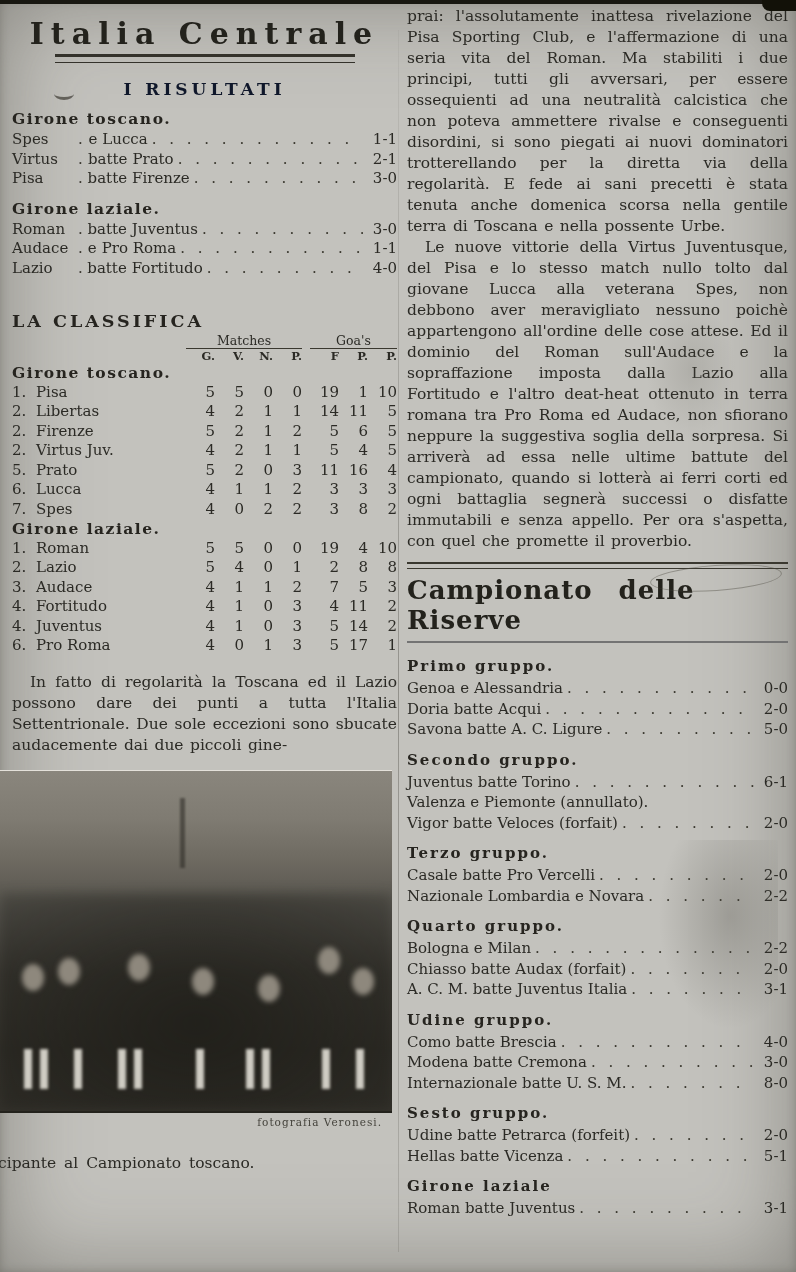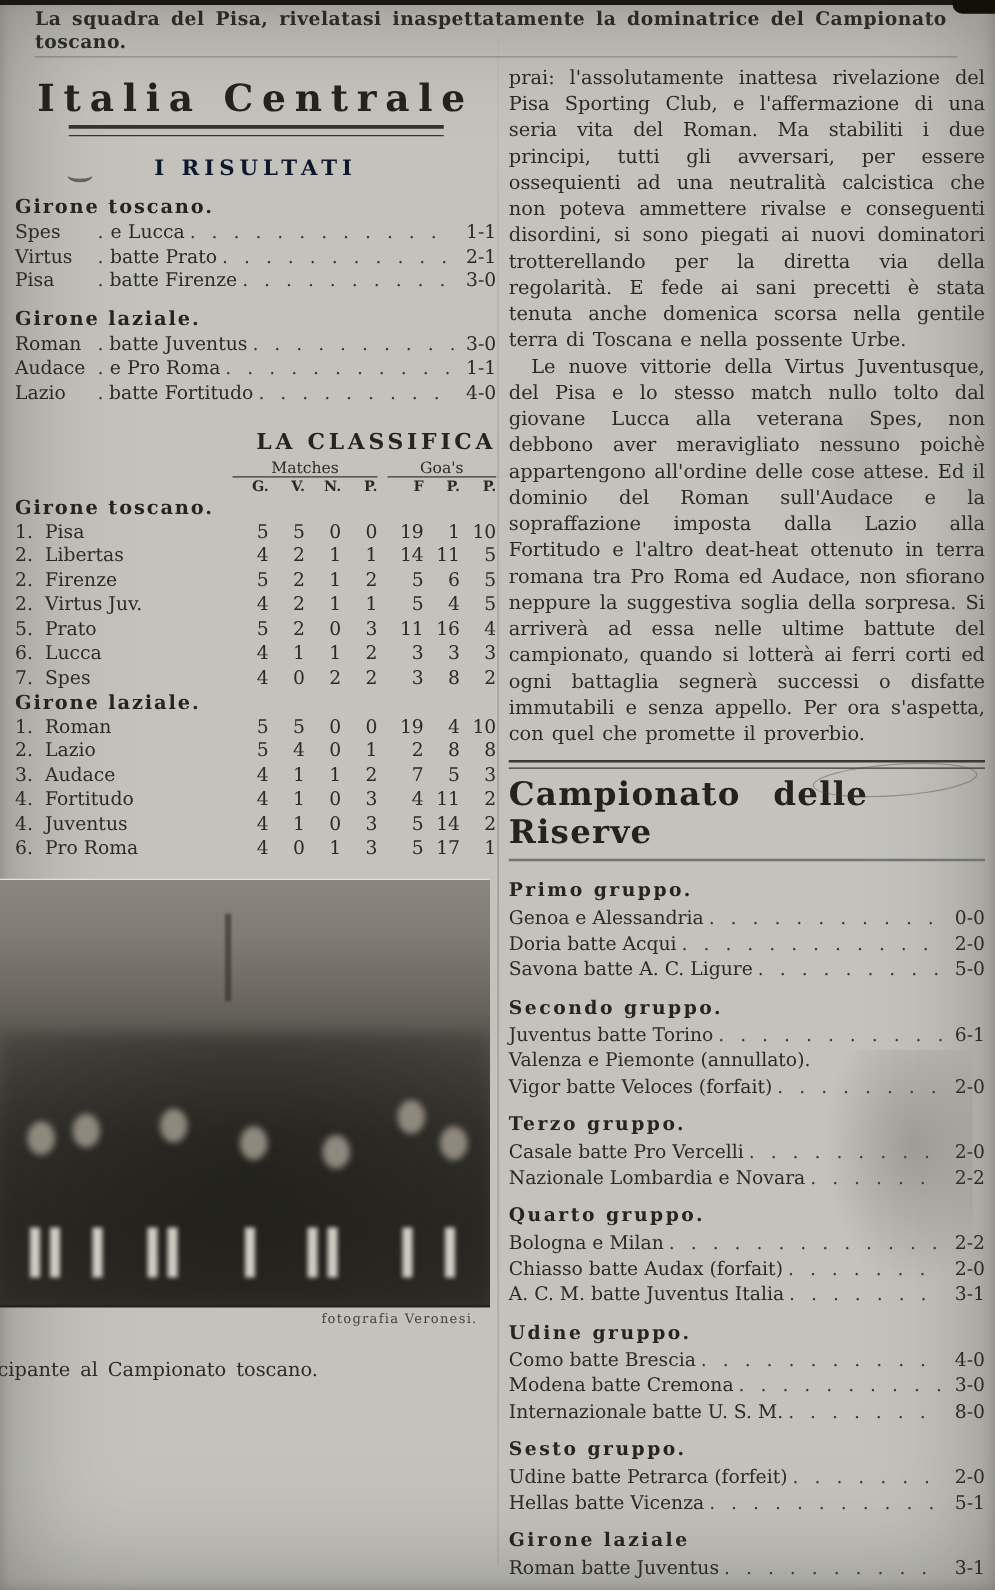--- a/index.html
+++ b/index.html
@@ -41,21 +41,21 @@
   .sec-heading{font-size:15.5px;font-weight:bold;letter-spacing:1.5px;margin:10px 0 2px;color:#26241f;}
   .res-row{display:flex;align-items:baseline;font-size:15px;line-height:19.5px;}
   .res-row .t1{flex:0 0 62px;white-space:nowrap;}
   .res-row .conn{padding:0 5px 0 2px;}
   .res-row .t2{white-space:nowrap;}
   .dots{flex:1 1 auto;overflow:hidden;white-space:nowrap;letter-spacing:4px;color:#3a382f;padding:0 4px;}
   .dots::after{content:". . . . . . . . . . . . . . . . . . . . . . . . . . .";}
   .d1{flex:0.7 1 10px;}
   .score{flex:0 0 34px;text-align:right;white-space:nowrap;}
 
-  .classifica-title{text-align:right;font-size:17.5px;letter-spacing:3px;margin:20px 0 2px;color:#26241f;}
+  .classifica-title{text-align:left;font-size:17.5px;letter-spacing:3px;margin:33px 0 2px;color:#26241f;}
   table.classifica{border-collapse:collapse;width:100%;font-size:15px;}
   table.classifica td,table.classifica th{padding:0;}
   .span-h{font-weight:normal;font-size:12.5px;text-align:center;border-bottom:1px solid #3a382f;}
   .span-h.goals{}
   .letter-h{font-size:11.5px;font-weight:bold;text-align:right;padding-top:1px;}
   td.rank{width:24px;font-size:15px;}
   td.team{white-space:nowrap;font-size:15px;}
   td.num{width:29px;text-align:right;font-size:15px;}
   td.girone-cell{font-size:15.5px;font-weight:bold;letter-spacing:1.5px;padding:10px 0 2px;color:#26241f;}
   table.classifica tbody tr{line-height:19.5px;}
@@ -94,21 +94,20 @@
 </head>
 <body>
 
 <div class="page">
   <div class="top-edge"></div>
   <div class="corner-blot"></div>
   <div class="smear smear-1"></div>
   <div class="smear smear-2"></div>
   <div class="col-divider"></div>
 
-  <p class="top-line"><span>La squadra del Pisa, rivelatasi inaspettatamente la dominatrice del Campionato toscano.</span><span class="hr"></span></p>
 
   <div class="columns">
 
     <div class="col-left">
       <h1 class="main-title">Italia Centrale</h1>
       <div class="title-rule"></div>
 
       <div class="risultati-row">
         <span class="smudge-arc"></span>
         <h2>I RISULTATI</h2>
@@ -347,20 +346,21 @@
               <td class="num">1</td>
               <td class="num">3</td>
               <td></td>
               <td class="num">5</td>
               <td class="num">17</td>
               <td class="num">1</td>
             </tr>
           </tbody>
       </table>
 
+      <p class="body-par indent left-par">In fatto di regolarità la Toscana ed il Lazio possono dare dei punti a tutta l'Italia Settentrionale. Due sole eccezioni sono sbucate audacemente dai due piccoli gine-</p>
 
       <div class="photo-wrap">
         <div class="photo">
           <div class="flag"></div>
           <div class="shade"></div>
           <div class="head" style="left:22px;top:57%;"></div>
           <div class="head" style="left:58px;top:55%;"></div>
           <div class="head" style="left:128px;top:54%;"></div>
           <div class="head" style="left:192px;top:58%;"></div>
           <div class="head" style="left:258px;top:60%;"></div>

